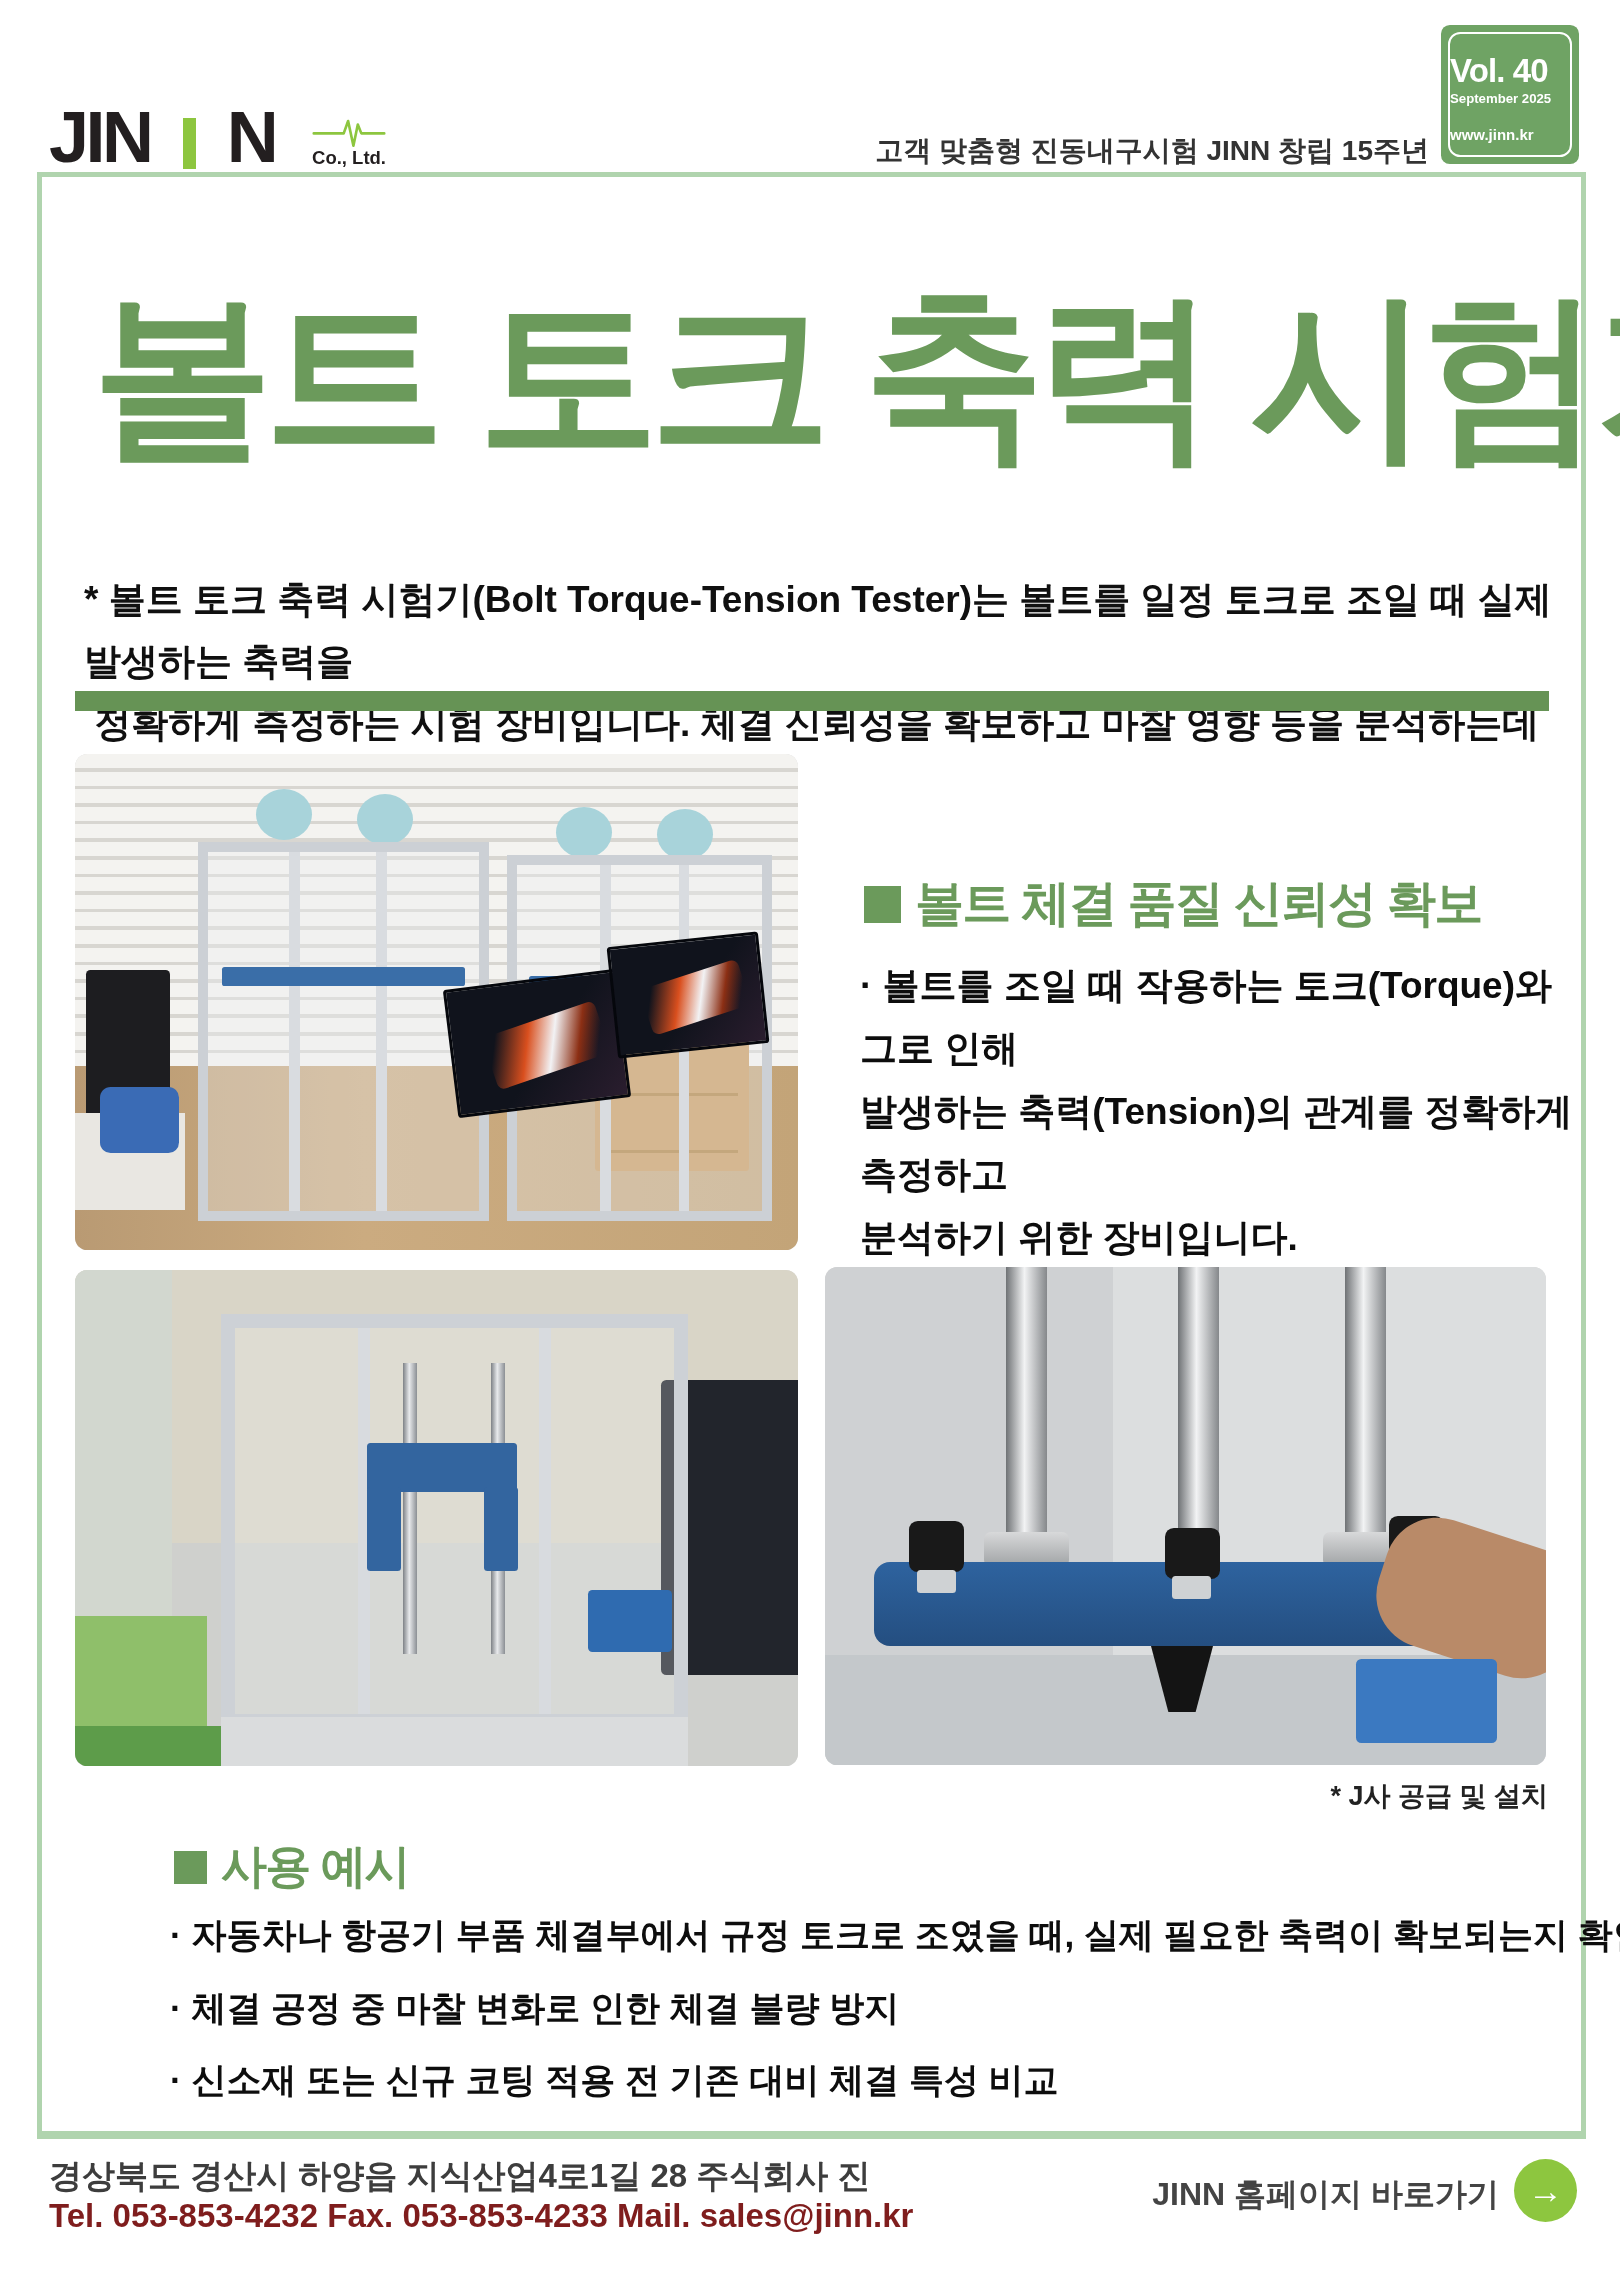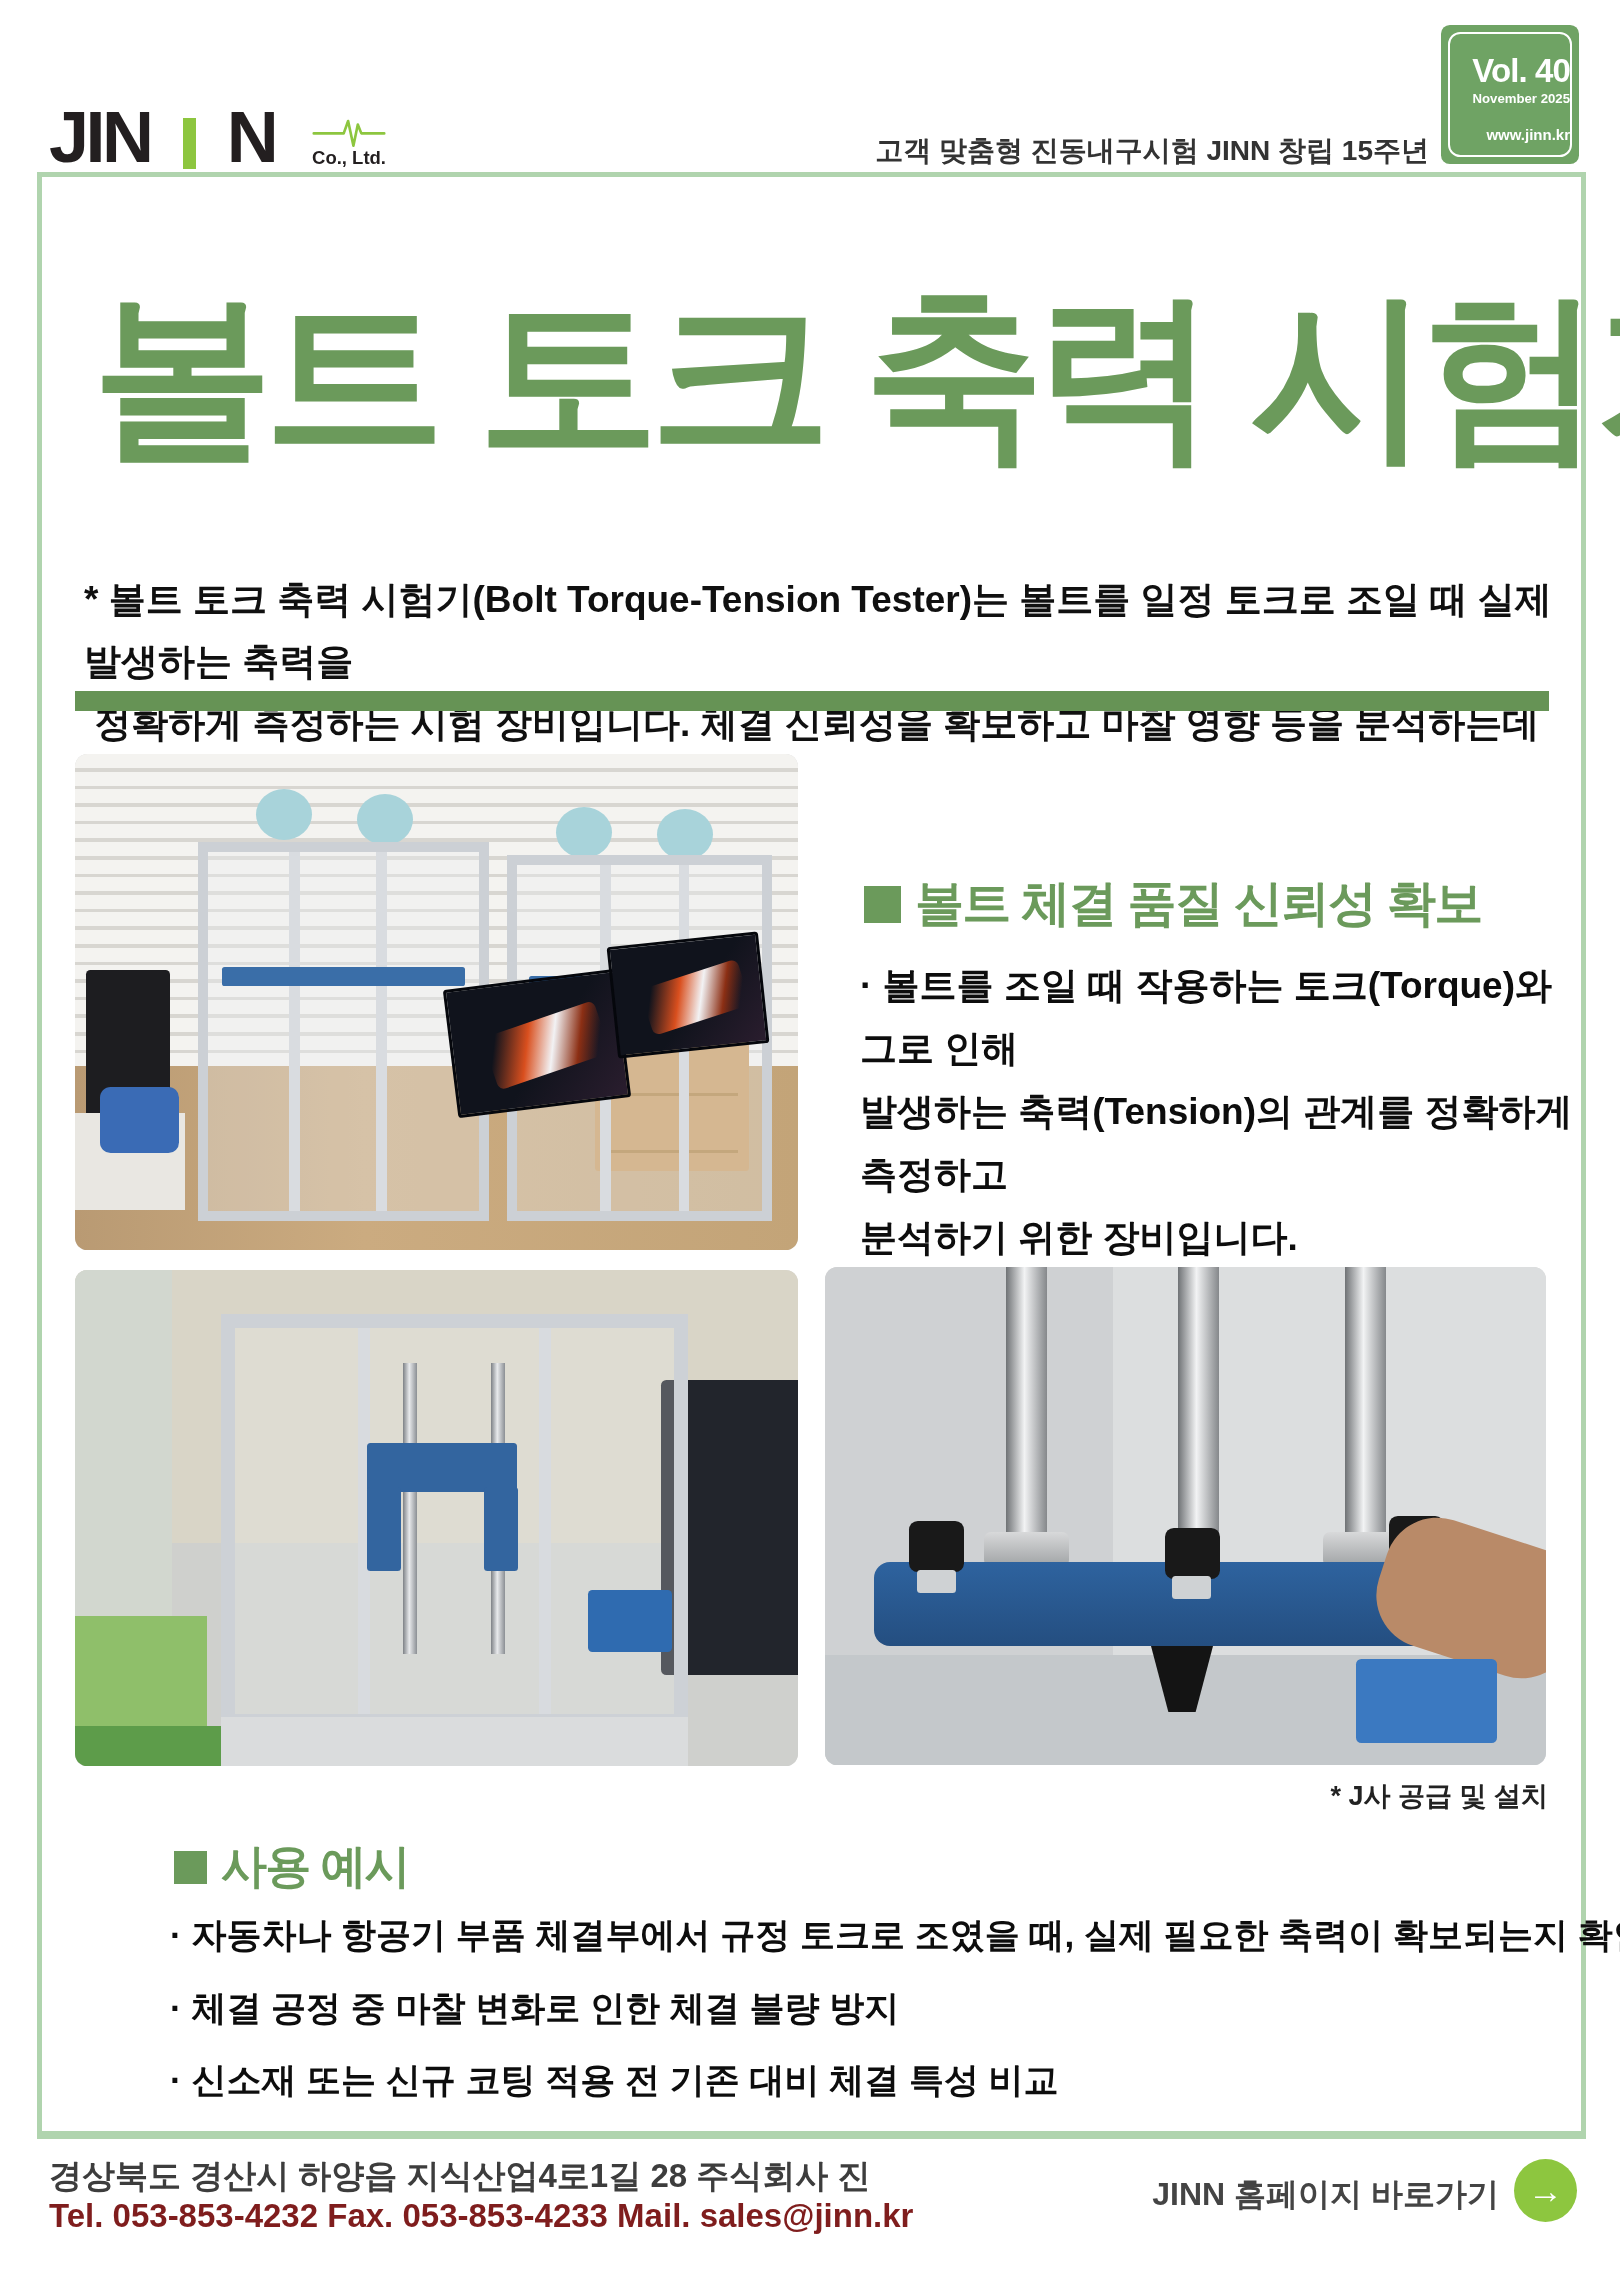--- a/index.html
+++ b/index.html
@@ -19,21 +19,21 @@
   .logo-sub{font-size:18.5px;font-weight:800;color:#231f20;letter-spacing:0px;margin-top:-3.5px;}
   .newsletter{position:absolute;left:49px;top:179px;font-size:40px;font-weight:900;letter-spacing:-0.9px;color:#2b2b2b;}
   .tagline{position:absolute;left:732px;top:132px;width:697px;text-align:right;font-size:28px;font-weight:600;color:#333333;}
   .badge{
     position:absolute;left:1441px;top:25px;width:138px;height:139px;
     background:#6fa364;border-radius:8.8px;box-sizing:border-box;
   }
   .badge-inner{
     position:absolute;left:7px;top:7px;right:7px;bottom:7px;
     border:2.6px solid #ffffff;border-radius:12.3px;
-    display:flex;flex-direction:column;align-items:flex-end;justify-content:flex-start;
+    display:flex;flex-direction:column;align-items:flex-start;justify-content:flex-start;
   }
   .badge-vol{color:#ffffff;font-size:33px;font-weight:800;margin-top:17.6px;letter-spacing:-0.9px;}
   .badge-date{color:#ffffff;font-size:13.2px;font-weight:600;margin-top:1.8px;}
   .badge-url{color:#ffffff;font-size:15px;font-weight:800;margin-top:19.4px;}
   
   .frame{
     position:absolute;left:37px;top:172px;width:1549px;height:1967px;
     box-sizing:border-box;
     border:5.3px solid #b0d4ae;border-bottom-width:8.8px;
     background:#ffffff;
@@ -146,21 +146,21 @@
       <span class="logo-sub">Co., Ltd.</span>
     </span>
   </div>
 
   <div class="newsletter">NEWS LETTER</div>
   <div class="tagline">고객 맞춤형 진동내구시험 JINN 창립 15주년</div>
 
   <div class="badge">
     <div class="badge-inner">
       <div class="badge-vol">Vol. 40</div>
-      <div class="badge-date">November 2025</div>
+      <div class="badge-date">September 2025</div>
       <div class="badge-url">www.jinn.kr</div>
     </div>
   </div>
 
   <div class="frame"></div>
 
   <div class="title-main">볼트 토크 축력 시험기</div>
 
   <div class="intro"><span>* 볼트 토크 축력 시험기(Bolt Torque-Tension Tester)는 볼트를 일정 토크로 조일 때 실제 발생하는 축력을</span><br><span> 정확하게 측정하는 시험 장비입니다. 체결 신뢰성을 확보하고 마찰 영향 등을 분석하는데  사용됩니다.</span></div>
 

